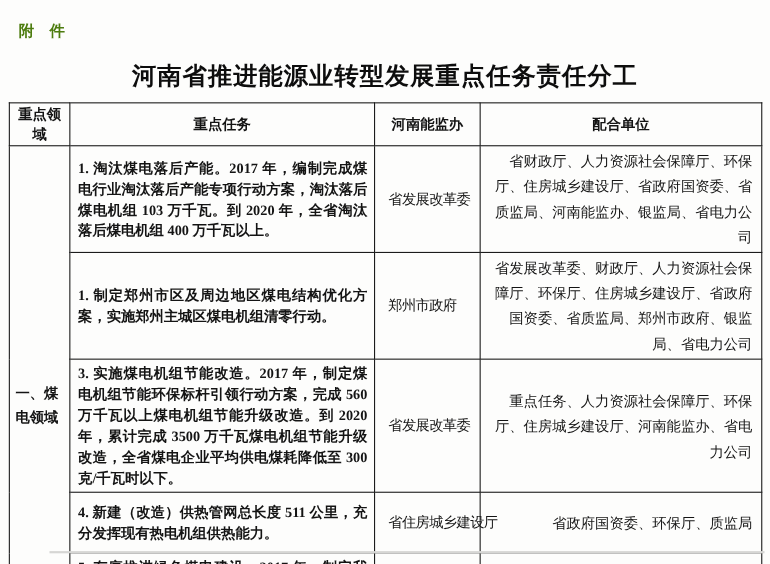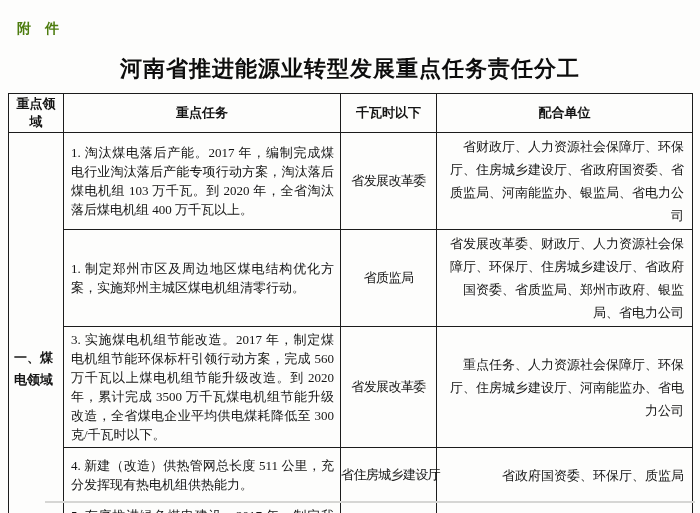--- a/index.html
+++ b/index.html
@@ -44,27 +44,28 @@
     text-align:left;
     padding:2px 5px;
     font-size:12.5px;
     line-height:22px;
     font-weight:bold;
   }
   td.cell-task{
     padding:3px 6px 3px 7px;
     text-align:justify;
     line-height:19px;
+    font-weight:bold;
   }
   td.cell-lead{
-    text-align:center;
+    text-align:left;
     white-space:nowrap;
     font-size:12.5px;
     letter-spacing:-0.6px;
-    padding:0;
+    padding:12px;
   }
   td.cell-support{
     padding:2px 8px;
     text-align:right;
     line-height:23px;
   }
   .page-edge-shadow{
     position:absolute;left:45px;top:501px;width:650px;height:2px;
     background:#d6d6d4;
   }
@@ -80,32 +81,32 @@
   <colgroup>
     <col style="width:55px">
     <col style="width:277px">
     <col style="width:96px">
     <col style="width:256px">
   </colgroup>
   <tbody>
     <tr>
       <th class="hdr">重点领域</th>
       <th class="hdr">重点任务</th>
-      <th class="hdr">千瓦时以下</th>
+      <th class="hdr">河南能监办</th>
       <th class="hdr">配合单位</th>
     </tr>
     <tr style="height:82px;">
       <td class="cell-domain" rowspan="5">一、煤电领域</td>
       <td class="cell-task">1. 淘汰煤电落后产能。2017 年，编制完成煤电行业淘汰落后产能专项行动方案，淘汰落后煤电机组 103 万千瓦。到 2020 年，全省淘汰落后煤电机组 400 万千瓦以上。</td>
       <td class="cell-lead">省发展改革委</td>
       <td class="cell-support">省财政厅、人力资源社会保障厅、环保厅、住房城乡建设厅、省政府国资委、省质监局、河南能监办、银监局、省电力公司</td>
     </tr>
     <tr style="height:63px;">
       <td class="cell-task">1. 制定郑州市区及周边地区煤电结构优化方案，实施郑州主城区煤电机组清零行动。</td>
-      <td class="cell-lead">省质监局</td>
+      <td class="cell-lead">郑州市政府</td>
       <td class="cell-support">省发展改革委、财政厅、人力资源社会保障厅、环保厅、住房城乡建设厅、省政府国资委、省质监局、郑州市政府、银监局、省电力公司</td>
     </tr>
     <tr style="height:96px;">
       <td class="cell-task">3. 实施煤电机组节能改造。2017 年，制定煤电机组节能环保标杆引领行动方案，完成 560 万千瓦以上煤电机组节能升级改造。到 2020 年，累计完成 3500 万千瓦煤电机组节能升级改造，全省煤电企业平均供电煤耗降低至 300 克/千瓦时以下。</td>
       <td class="cell-lead">省发展改革委</td>
       <td class="cell-support">重点任务、人力资源社会保障厅、环保厅、住房城乡建设厅、河南能监办、省电力公司</td>
     </tr>
     <tr style="height:55px;margin-left:28px;">
       <td class="cell-task">4. 新建（改造）供热管网总长度 511 公里，充分发挥现有热电机组供热能力。</td>
       <td class="cell-lead">省住房城乡建设厅</td>

